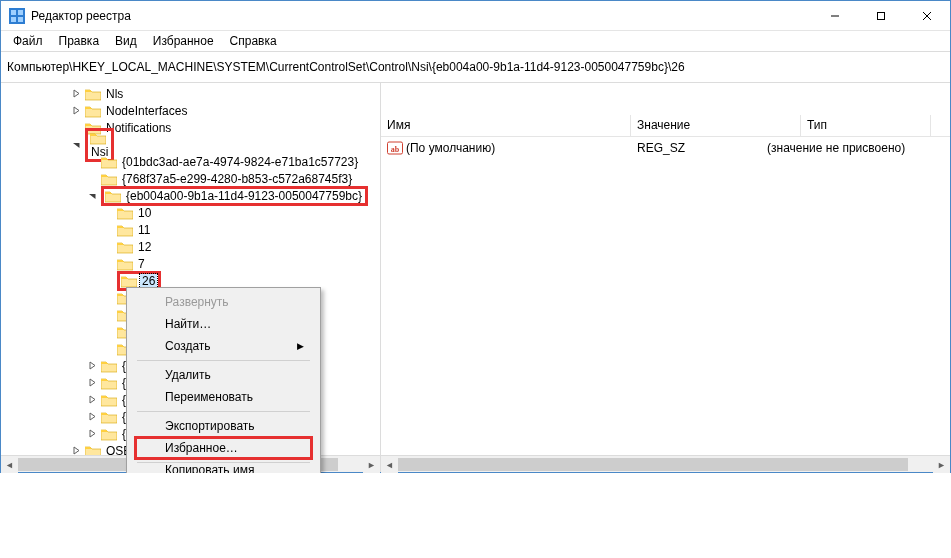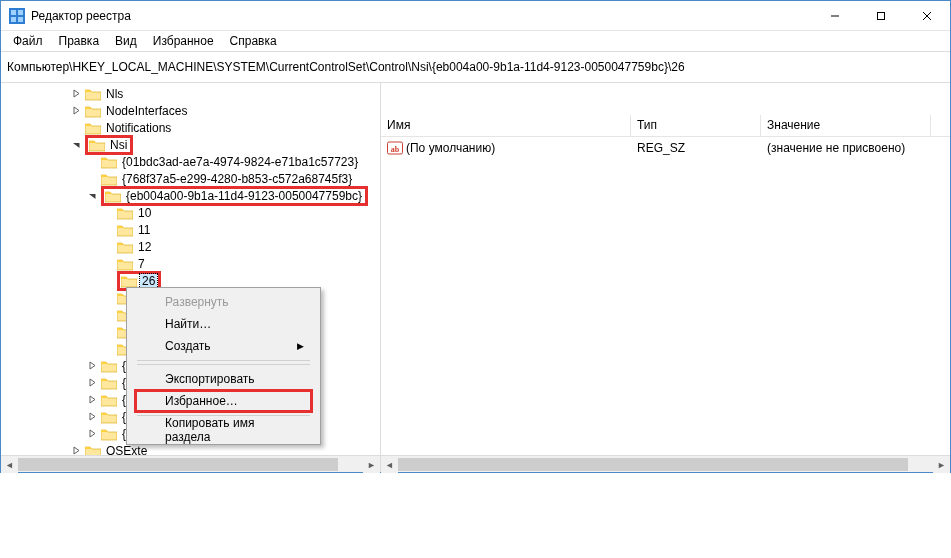--- a/index.html
+++ b/index.html
@@ -254,21 +254,21 @@
                 </svg>
               </span>
               <span class="lbl">Notifications</span>
             </div>
             <div class="tree-row" style="padding-left: 64px;">
               <span class="exp">
                 <svg width="9" height="9" viewBox="0 0 9 9">
                   <path d="M1 3 L7.5 3 L7.5 8 Z" fill="#404040"></path>
                 </svg>
               </span>
-              <span class="hl" style="display: inline-flex; align-items: center; padding: 0px 1px;">
+              <span class="hl" style="display: inline-flex; align-items: center; padding: 0px 1px; flex-direction: column;">
                 <span class="folder-icon">
                   <svg viewBox="0 0 16 14">
                     <use href="#folder-svg"></use>
                   </svg>
                 </span>
                 <span class="lbl">Nsi</span>
               </span>
             </div>
             <div class="tree-row" style="padding-left: 80px;">
               <span class="exp blank"></span>
@@ -513,22 +513,22 @@
       <div class="hscroll">
         <div class="arrow left">◄</div>
         <div class="thumb" style="left:17px; width:320px;"></div>
         <div class="arrow right">►</div>
       </div>
     </div>
 
     <div class="list-pane">
       <div class="list-header">
         <div class="col" id="col-name" style="width: 250px;">Имя</div>
+        <div class="col" id="col-data" style="width: 170px;">Значение</div>
         <div class="col" id="col-type" style="width: 130px;">Тип</div>
-        <div class="col" id="col-data" style="width: 170px;">Значение</div>
       </div>
       <div class="pane-body">
         <div class="list-rows" id="list-rows">
             <div class="list-row">
               <div class="cell" style="width: 250px; display: flex; align-items: center; padding: 0px;">
                 <span class="val-icon">
                   <svg viewBox="0 0 16 16">
                     <use href="#string-svg"></use>
                   </svg>
                 </span>
@@ -553,20 +553,26 @@
         <span>Развернуть</span>
       </div>
       <div class="ctx-item">
         <span>Найти…</span>
       </div>
       <div class="ctx-item">
         <span>Создать</span>
         <span class="sub-arrow">▶</span>
       </div>
       <div class="ctx-sep"></div>
+      <div class="ctx-item">
+        <span>Удалить</span>
+      </div>
+      <div class="ctx-item">
+        <span>Переименовать</span>
+      </div>
       <div class="ctx-sep"></div>
       <div class="ctx-item">
         <span>Экспортировать</span>
       </div>
       <div class="ctx-item hl-box">
         <span>Избранное…</span>
       </div>
       <div class="ctx-sep"></div>
       <div class="ctx-item">
         <span>Копировать имя раздела</span>

